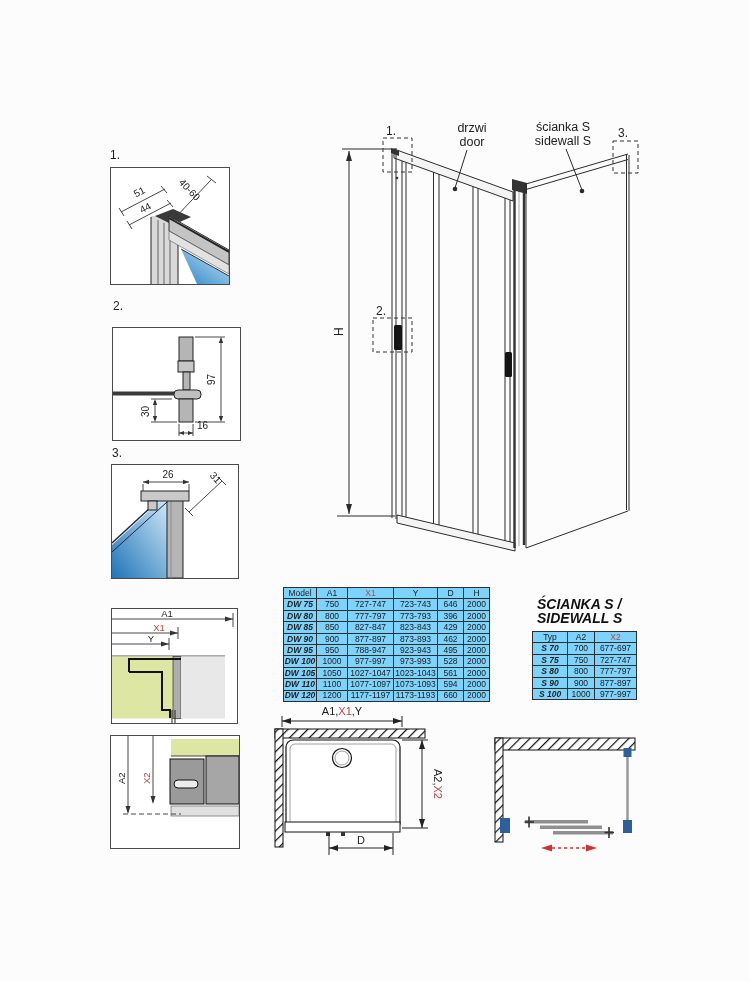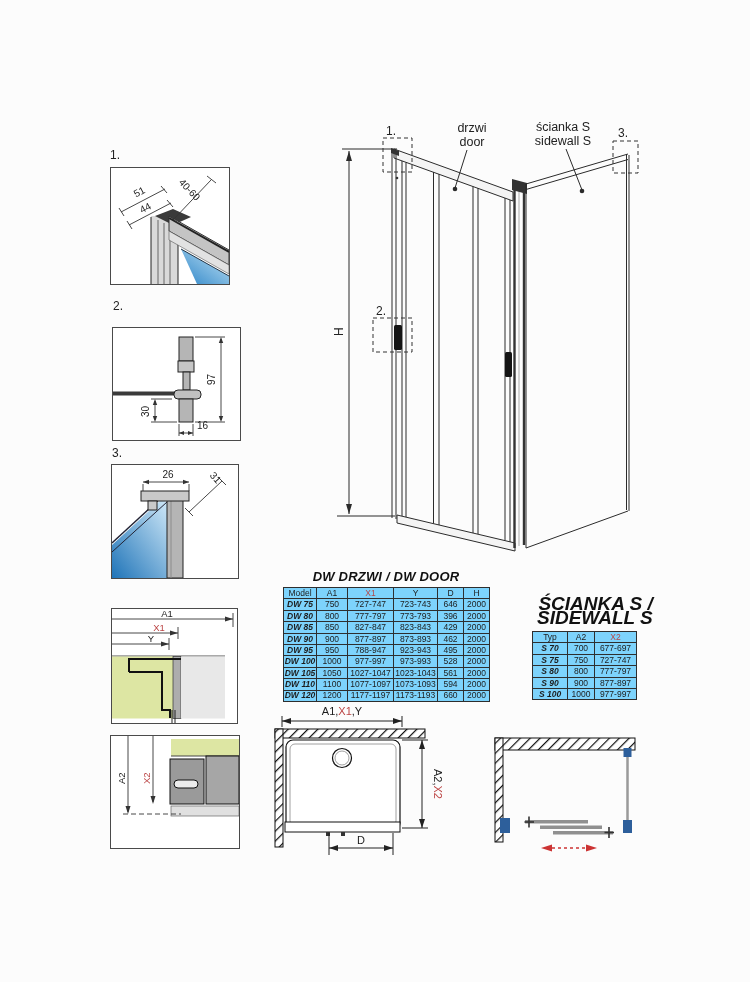--- a/index.html
+++ b/index.html
@@ -11,22 +11,22 @@
   .drawing{position:absolute;}
   
   .tbl-title{position:absolute;font-size:13px;font-weight:bold;font-style:italic;
              text-align:center;color:#111;letter-spacing:.2px;white-space:nowrap;}
   table.spec{position:absolute;border-collapse:collapse;table-layout:fixed;background:#7dd3fc;}
   table.spec th,table.spec td{border:1px solid #2e2e2e;font-size:8.5px;line-height:1;
              text-align:center;vertical-align:middle;padding:0;height:10.4px;
              font-weight:normal;color:#1c1c1c;white-space:nowrap;}
   table.spec td.model{font-weight:bold;font-style:italic;}
   table.spec th.red{color:#b54848;}
-  .s-title{position:absolute;font-size:19px;font-weight:bold;font-style:italic;
-           line-height:14px;color:#111;white-space:nowrap;text-align:right;}
+  .s-title{position:absolute;font-size:14px;font-weight:bold;font-style:italic;
+           line-height:14px;color:#111;white-space:nowrap;}
 </style>
 </head>
 <body>
 
 <div id="page">
 
   <div class="detail-num" style="left:110px;top:148px;">1.</div>
   <div class="detail-box" style="left:110px;top:167px;width:118px;height:116px;">
     <svg width="118" height="116" viewBox="0 0 118 116">
       <defs>
@@ -198,21 +198,20 @@
     <line x1="137" y1="32" x2="125" y2="70" stroke="#2b2b2b" stroke-width="1"></line>
     <circle cx="125" cy="71" r="2.3" fill="#2b2b2b"></circle>
     <text x="142" y="14" font-size="12.5" text-anchor="middle" fill="#222">drzwi</text>
     <text x="142" y="28" font-size="12.5" text-anchor="middle" fill="#222">door</text>
     <line x1="236" y1="31" x2="252" y2="72" stroke="#2b2b2b" stroke-width="1"></line>
     <circle cx="252" cy="73" r="2.3" fill="#2b2b2b"></circle>
     <text x="233" y="13" font-size="12.5" text-anchor="middle" fill="#222">ścianka S</text>
     <text x="233" y="27" font-size="12.5" text-anchor="middle" fill="#222">sidewall S</text>
   </svg>
 
-  <div class="tbl-title" style="left:283px;top:569px;width:206px;">DW DRZWI / DW DOOR</div>
   <table class="spec" style="left:283px;top:587px;width:206px;">
     <colgroup>
         <col style="width:33px">
         <col style="width:31px">
         <col style="width:46px">
     <col style="width:44px">
         <col style="width:26px">
         <col style="width:26px">
       </colgroup>
   <thead>

